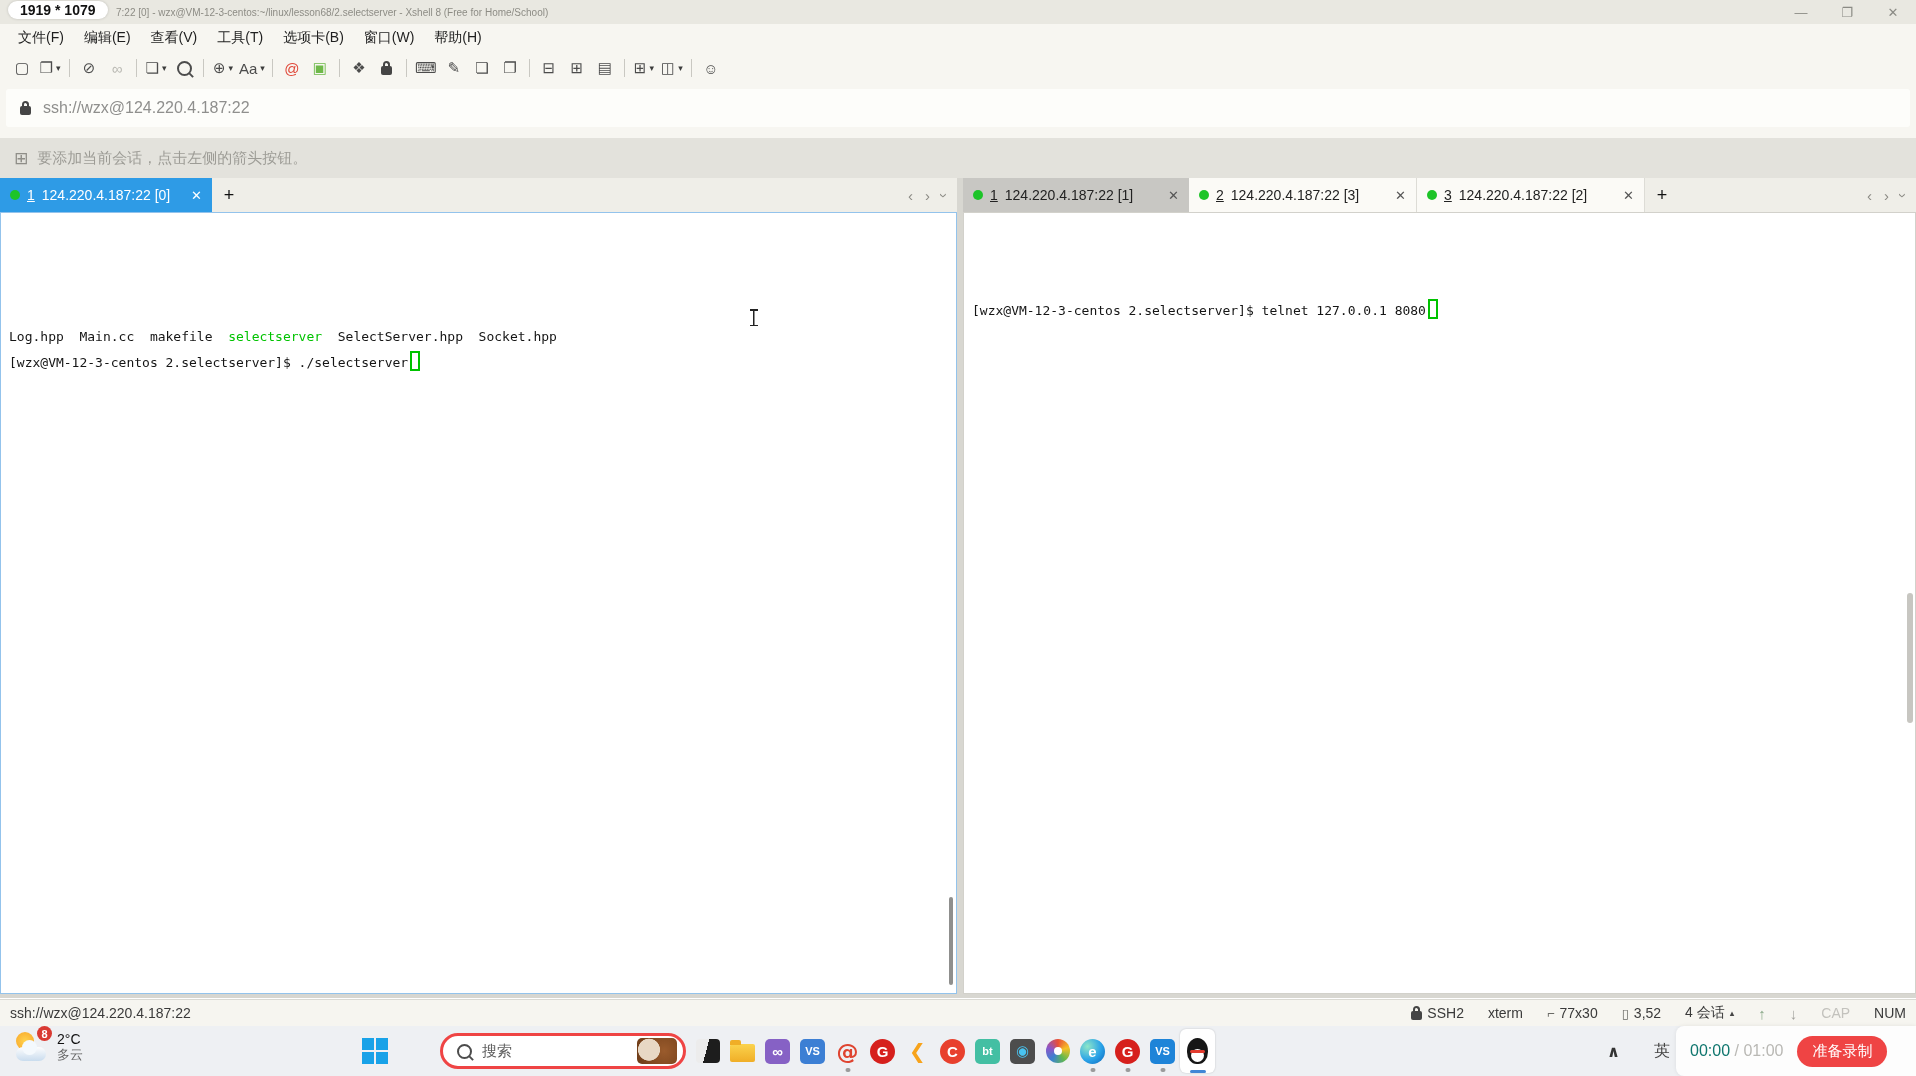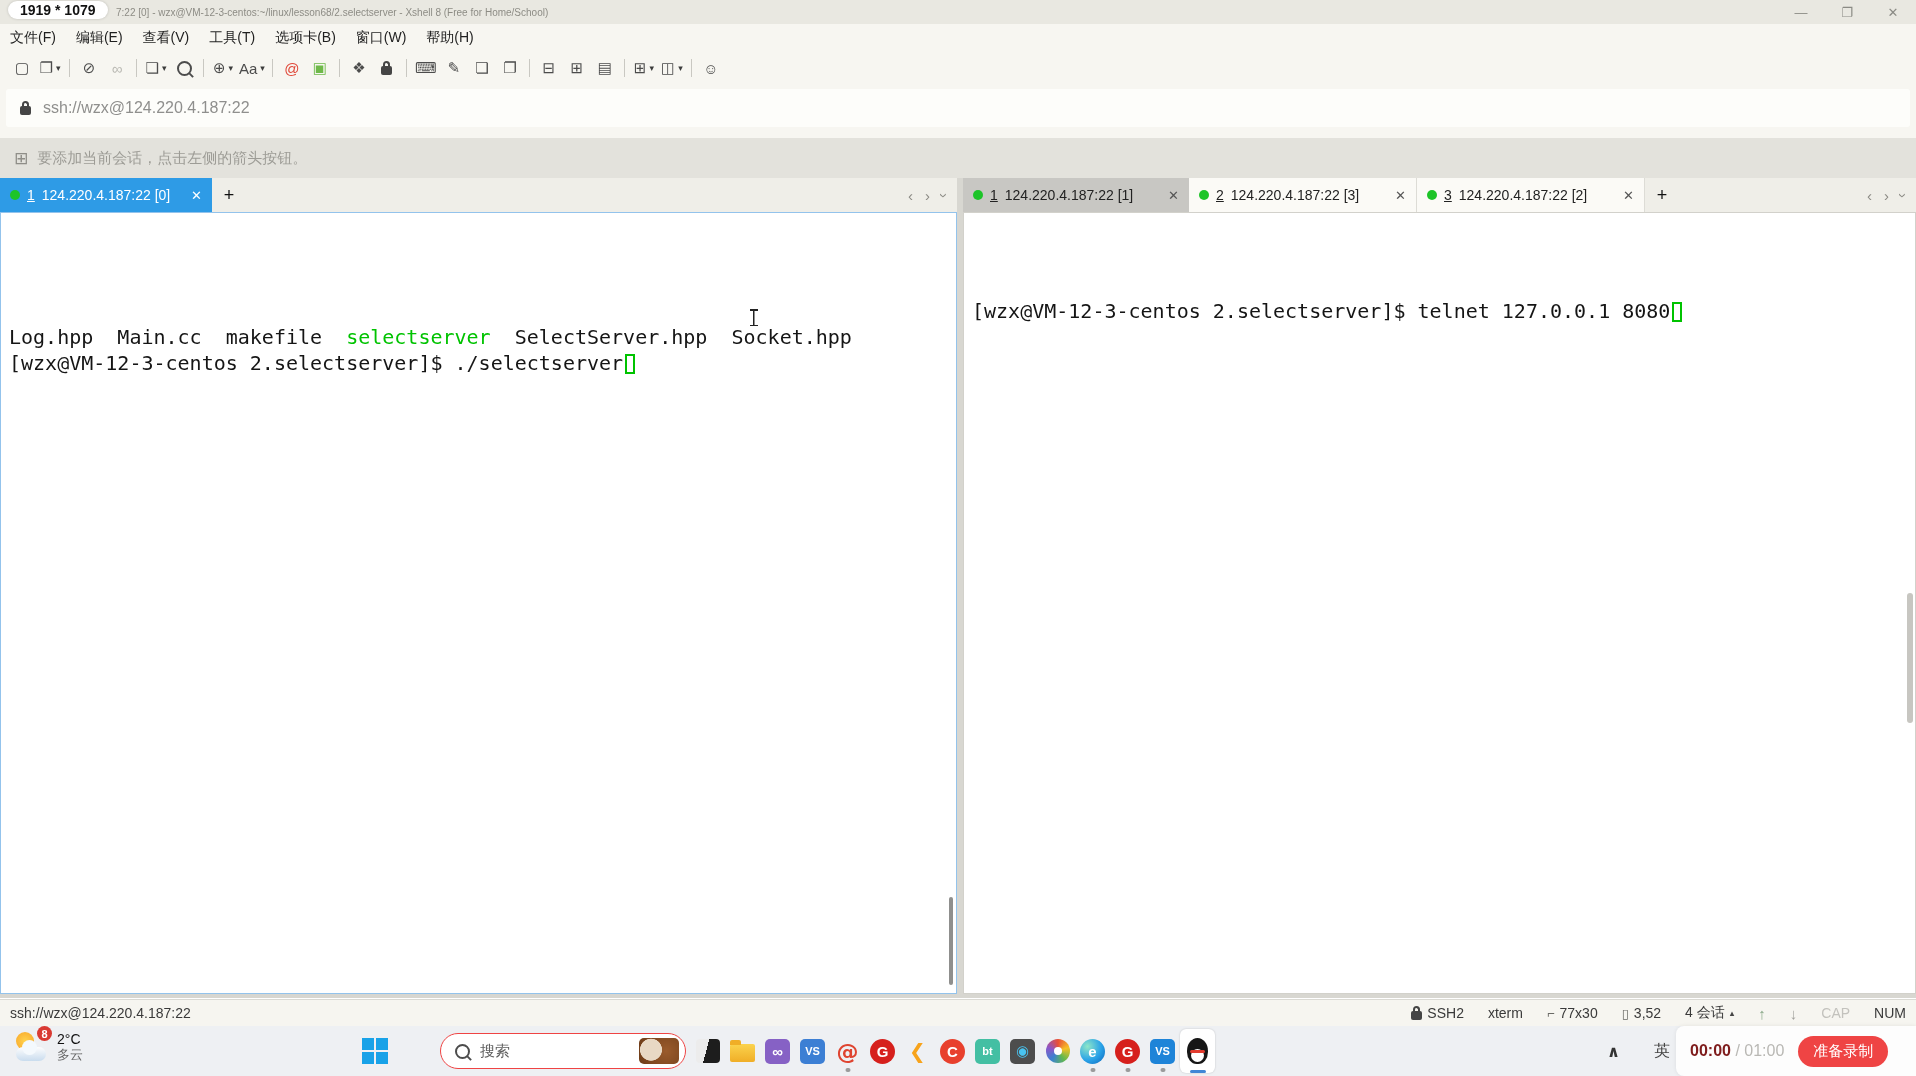--- a/index.html
+++ b/index.html
@@ -8,21 +8,21 @@
 
   
   .titlebar{position:absolute;left:0;top:0;right:0;height:24px;background:#e9e8e1;display:flex;align-items:center;text-align:center;}
   .size-badge{position:absolute;left:8px;top:1px;background:#fff;border-radius:11px;padding:1px 12px;
     font-size:14px;font-weight:bold;color:#111;box-shadow:0 0 3px rgba(0,0,0,.18);z-index:5;}
   .title-text{margin-left:116px;font-size:10px;color:#8d8c85;white-space:nowrap;}
   .win-controls{margin-left:auto;display:flex;height:100%;}
   .win-btn{width:46px;display:flex;align-items:center;justify-content:center;color:#8b8b85;font-size:13px;}
 
   
-  .menubar{position:absolute;left:0;top:24px;right:0;height:28px;background:#f7f6f1;display:flex;align-items:center;}
+  .menubar{position:absolute;left:0;top:24px;right:0;height:28px;background:#f7f6f1;display:flex;align-items:center;padding-left:8px;}
   .mi{padding:3px 10px;font-size:14px;color:#1f1f1f;}
 
   
   .toolbar{position:absolute;left:0;top:52px;right:0;height:32px;background:#f7f6f1;display:flex;align-items:center;padding-left:8px;}
   .tb{min-width:24px;height:24px;display:flex;align-items:center;justify-content:center;color:#4c4c4c;font-size:15px;margin:0 2px;}
   .tb.dis{color:#b9b8b2;}
   .tb .caret{font-size:9px;color:#3c3c3c;margin-left:3px;}
   .tsep{width:1px;height:18px;background:#c9c8c2;margin:0 5px;}
   .magicon{width:11px;height:11px;border:2px solid #4c4c4c;border-radius:50%;position:relative;display:inline-block;}
   .magicon::after{content:"";position:absolute;width:2px;height:6px;background:#4c4c4c;right:-2px;bottom:-4px;transform:rotate(-45deg);}
@@ -52,21 +52,21 @@
   .tab .num{text-decoration:underline;}
   .tab .x{margin-left:auto;font-size:13px;padding-left:6px;}
   .tab.st-active-focused{color:#fff;width:212px;}
   .tab.st-active-unfocused{color:#222;width:226px;}
   .tab.st-inactive{background:#fbfaf6;color:#222;width:228px;border-right:1px solid #dddcd6;}
   .plusbtn{width:34px;display:flex;align-items:center;justify-content:center;font-size:18px;color:#111;}
   .tabnav{margin-left:auto;display:flex;align-items:center;gap:12px;color:#8b8a84;padding-right:10px;font-size:15px;}
   .tabnav .rot{display:inline-block;transform:rotate(90deg);}
 
   .term{position:absolute;left:0;right:0;top:34px;bottom:0;background:#fff;overflow:hidden;
-    font-family:"DejaVu Sans Mono","Liberation Mono",monospace;font-size:20px;line-height:26px;color:#151515;
+    font-family:"DejaVu Sans Mono","Liberation Mono",monospace;font-size:13px;line-height:26px;color:#151515;
     padding:7px 0 0 8px;white-space:pre;box-sizing:border-box;}
   .term.focused{border:1px solid #93c3ec;}
   .term.unfocused{border:1px solid #d2d1cb;}
   .tline{height:26px;}
   .seg-green{color:#00c300;}
   .tcursor{display:inline-block;width:10px;height:20px;border:2px solid #00c300;vertical-align:-4px;margin-left:2px;box-sizing:border-box;}
   .sb-left{position:absolute;right:3px;bottom:8px;width:4px;height:88px;background:#8f8f8d;border-radius:2px;}
   .sb-right{position:absolute;right:2px;top:380px;width:6px;height:130px;background:#c7c6c1;border-radius:3px;}
   .ibeam{position:absolute;left:748px;top:96px;width:10px;height:17px;
     background:linear-gradient(#222,#222) 50% 0/1.5px 100% no-repeat;}
@@ -90,21 +90,21 @@
   .wx-sun{position:absolute;left:2px;top:3px;width:18px;height:18px;border-radius:50%;background:radial-gradient(#ffd24d,#f8a62a);}
   .wx-cloud{position:absolute;left:2px;bottom:2px;width:30px;height:14px;border-radius:10px;background:linear-gradient(#fdfdfd,#c9dcee);}
   .wx-cloud::before{content:"";position:absolute;left:6px;top:-7px;width:15px;height:15px;border-radius:50%;background:#f4f9fd;}
   .wx-badge{position:absolute;right:-2px;top:-3px;min-width:15px;height:15px;border-radius:8px;background:#d93a32;color:#fff;
     font-size:11px;display:flex;align-items:center;justify-content:center;font-weight:bold;}
   .wx-temp{font-size:14px;color:#111;line-height:16px;}
   .wx-cond{font-size:13px;color:#666;line-height:15px;}
   .startbtn{position:absolute;left:362px;top:12px;width:27px;height:27px;display:grid;grid-template-columns:12px 12px;
     grid-template-rows:12px 12px;gap:2px;}
   .startbtn span{background:#18a2e8;}
-  .searchbox{position:absolute;left:440px;top:7px;width:246px;height:36px;background:#fff;border:1px solid #ef4444;
+  .searchbox{position:absolute;left:440px;top:7px;width:246px;height:36px;background:#fff;border:3px solid #ef4444;
     border-radius:18px;display:flex;align-items:center;padding:0 6px 0 14px;gap:10px;box-sizing:border-box;}
   .searchbox .ph{font-size:15px;color:#5f5f5f;}
   .search-img{margin-left:auto;width:40px;height:26px;border-radius:5px;
     background:radial-gradient(circle at 30% 45%,#e8d8c4 0 34%,transparent 36%),radial-gradient(circle at 68% 50%,#9a5b2c,#6e3c18);}
   .apps{position:absolute;left:690px;top:0;height:50px;display:flex;align-items:center;}
   .app{position:relative;width:35px;height:44px;display:flex;align-items:center;justify-content:center;}
   .app.active-tile{background:#fff;border-radius:6px;box-shadow:0 0 2px rgba(0,0,0,.2);}
   .rundot{position:absolute;bottom:1px;left:50%;transform:translateX(-50%);width:5px;height:4px;border-radius:2px;background:#9b9b9b;}
   .qline{position:absolute;bottom:0px;left:50%;transform:translateX(-50%);width:16px;height:3px;border-radius:2px;background:#4187d6;}
   .ic-g{width:25px;height:25px;border-radius:5px;display:flex;align-items:center;justify-content:center;font-weight:bold;}
@@ -121,21 +121,21 @@
     color:#fff;font-weight:bold;display:flex;align-items:center;justify-content:center;font-size:15px;}
   .ic-qq{position:relative;width:21px;height:26px;background:#161616;border-radius:50% 50% 46% 46%;}
   .ic-qq::before{content:"";position:absolute;left:4px;bottom:2px;width:13px;height:13px;border-radius:50%;background:#fff;}
   .ic-qq::after{content:"";position:absolute;left:3px;top:12px;width:15px;height:3px;border-radius:2px;background:#e23b2e;}
   .tray{position:absolute;right:246px;top:0;height:50px;display:flex;align-items:center;gap:34px;}
   .tray .expand{font-size:16px;color:#333;font-weight:bold;}
   .tray .ime{font-size:16px;color:#444;}
   .recorder{position:absolute;right:0;top:0;width:240px;height:50px;background:#fdfdfd;border-radius:8px 0 0 8px;
     display:flex;align-items:center;padding-left:14px;box-sizing:border-box;gap:14px;box-shadow:0 0 4px rgba(0,0,0,.08);}
   .rec-time{font-size:16px;white-space:nowrap;}
-  .rec-time .el{color:#7f1d1d;font-weight:bold;}
+  .rec-time .el{color:#0f766e;font-weight:normal;}
   .rec-time .sep,.rec-time .tot{color:#b9b8b4;}
   .rec-btn{color:#fff;font-size:15px;border-radius:16px;padding:6px 15px;white-space:nowrap;}
 </style>
 </head>
 <body>
 
 <div class="screen">
 
   <div class="titlebar">
     <span class="size-badge">1919 * 1079</span>

